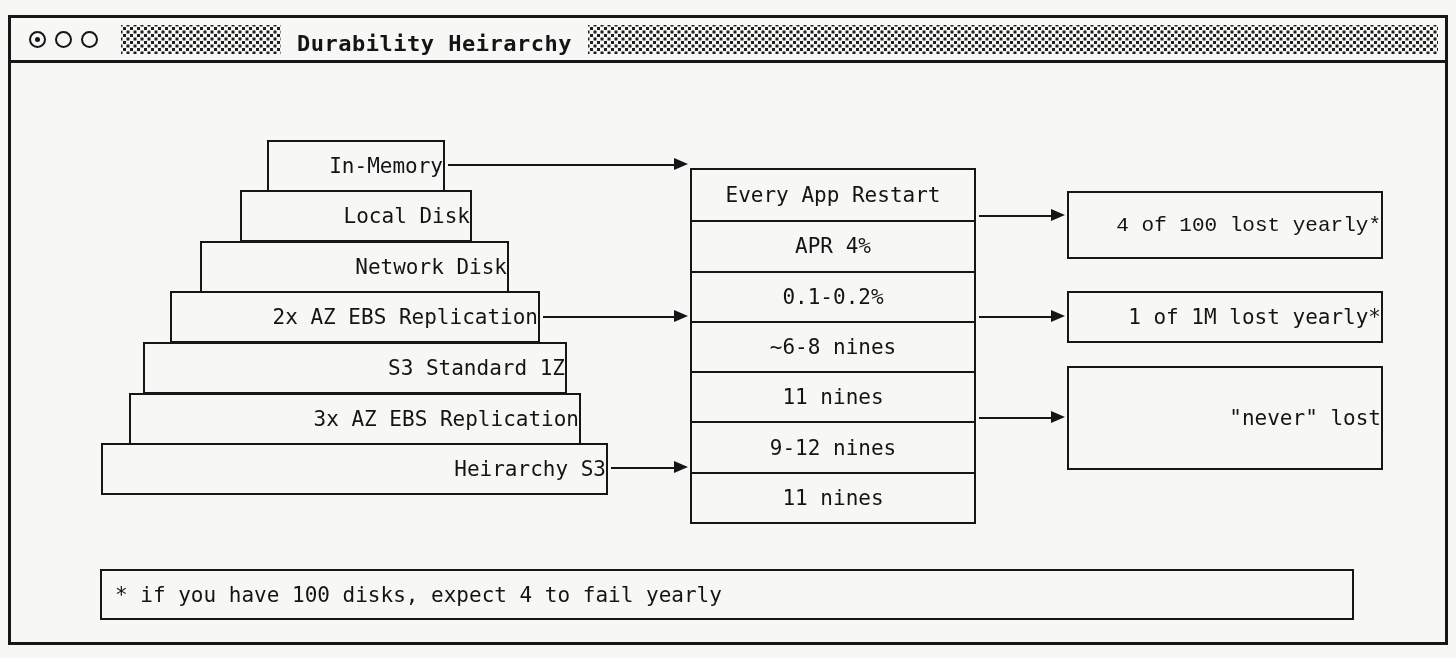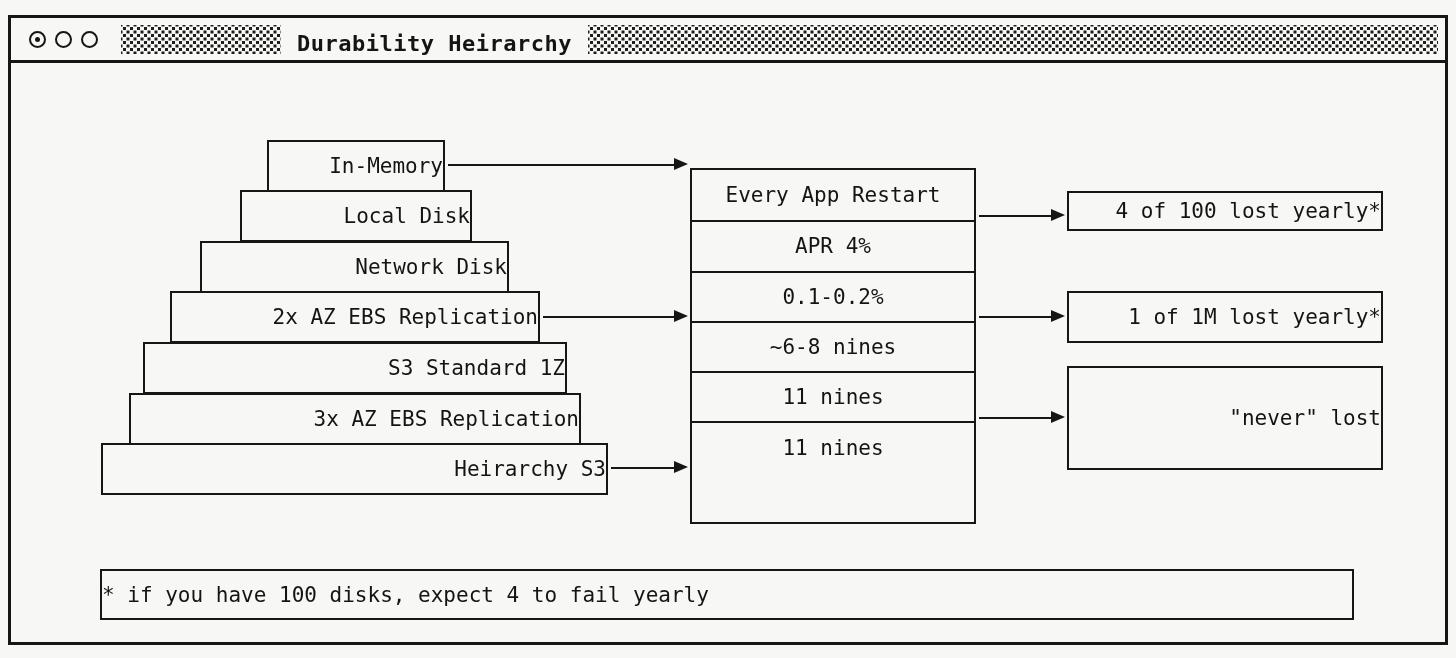--- a/index.html
+++ b/index.html
@@ -91,20 +91,21 @@
     align-items: center;
     justify-content: center;
     font-size: 21px;
     border-top: 2.5px solid #161616;
     white-space: nowrap;
   }
   .srow:first-child { border-top: none; }
 
   #footnote {
     justify-content: flex-start;
+    padding-left: 13px;
   }
 
   .arrow {
     position: absolute;
     height: 0;
     border-top: 2.6px solid #161616;
   }
   .arrow::after {
     content: "";
     position: absolute;
@@ -163,25 +164,28 @@
       <div class="srow">
           <span>0.1-0.2%</span>
         </div>
       <div class="srow">
           <span>~6-8 nines</span>
         </div>
       <div class="srow">
           <span>11 nines</span>
         </div>
       <div class="srow">
+          <span>9-12 nines</span>
+        </div>
+      <div class="srow">
           <span>11 nines</span>
         </div>
     </div>
 
-    <div class="box" style="left:1056px; top:128px; width:316px; height:40px;">
+    <div class="box" style="left:1056px; top:128px; width:316px; height:68px;font-family:Liberation Mono, monospace;">
         <span>4 of 100 lost yearly*</span>
       </div>
     <div class="box" style="left:1056px; top:228px; width:316px; height:52px;padding-left:8px;">
         <span>1 of 1M lost yearly*</span>
       </div>
     <div class="box" style="left:1056px; top:303px; width:316px; height:104px;">
         <span>"never" lost</span>
       </div>
 
     <div id="footnote" class="box" style="left:89px; top:506px; width:1254px; height:51px;">

